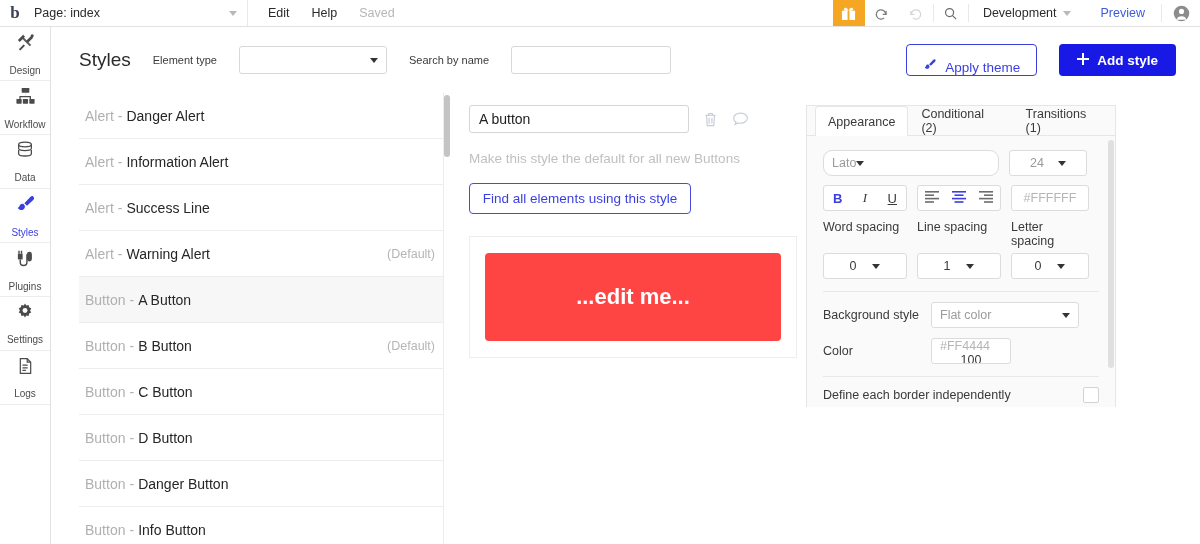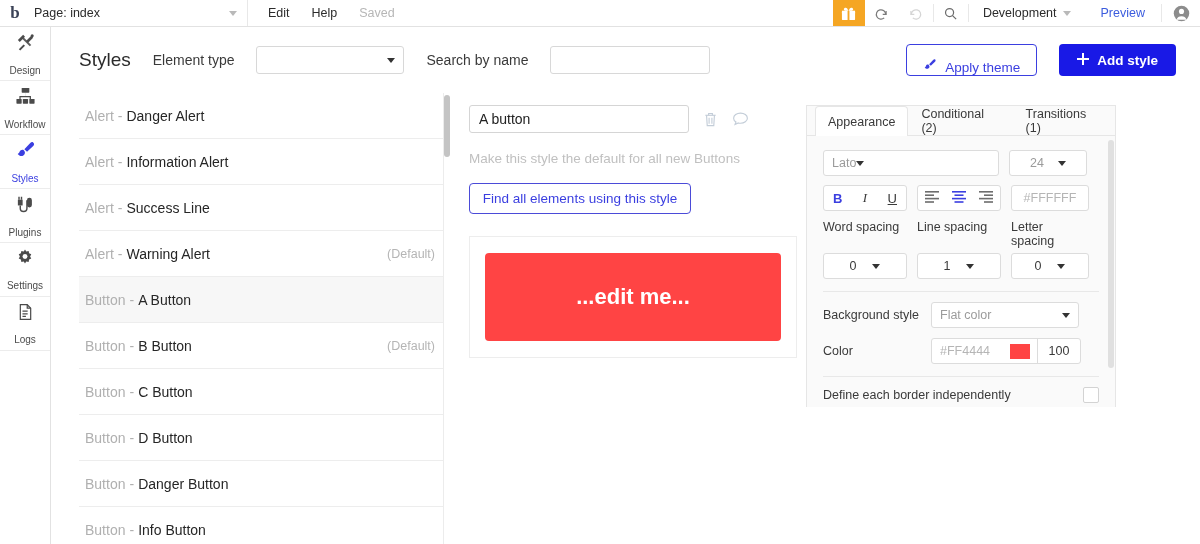--- a/index.html
+++ b/index.html
@@ -88,21 +88,21 @@
 
   
   .main { flex: 1; display: flex; flex-direction: column; min-width: 0; }
   .page-head {
     height: 66px;
     display: flex; align-items: center;
     padding: 0 24px 0 28px;
     gap: 22px;
   }
   .page-title { font-size: 19px; color: #2b2b2b; font-weight: 400; }
-  .field-label { font-size: 14px; color: #3a3a3a; }
+  .field-label { font-size: 11px; color: #3a3a3a; }
   .select-box {
     height: 28px; width: 148px;
     border: 1px solid #d8d8d8; border-radius: 3px;
     background: #fff;
     display: flex; align-items: center; justify-content: flex-end;
     padding: 0 8px;
     font-size: 12.5px; color: #9a9a9a;
   }
   .text-box {
     height: 28px; width: 160px;
@@ -258,21 +258,21 @@
   }
   .row { display: flex; gap: 10px; margin-bottom: 9px; }
   .ctl {
     height: 26px;
     border: 1px solid #dcdcdc; border-radius: 3px;
     background: #fff;
     display: flex; align-items: center;
     font-size: 12.5px; color: #9b9b9b;
     padding: 0 8px;
   }
-  .ctl.sel { justify-content: flex-start; }
+  .ctl.sel { justify-content: flex-start; border-radius: 9px; }
   .ctl-font { width: 176px; }
   .ctl-size { width: 78px; justify-content: center; gap: 14px; }
   .seg {
     height: 26px; width: 84px;
     border: 1px solid #dcdcdc; border-radius: 3px;
     background: #fff;
     display: flex; align-items: center; justify-content: space-around;
     font-size: 13px; color: #3a3a3a;
   }
   .seg-item { cursor: pointer; width: 26px; text-align: center; }
@@ -284,20 +284,21 @@
   .ctl-num { width: 78px; justify-content: center; gap: 16px; color: #3a3a3a; }
   .hr { height: 1px; background: #e8e8e8; margin: 12px 0 10px 0; }
   .frow { display: flex; align-items: center; margin-bottom: 10px; }
   .frow-label { width: 108px; font-size: 12.5px; color: #3a3a3a; }
   .ctl-bg { width: 148px; justify-content: space-between; }
   .color-group {
     display: flex; align-items: center;
     border: 1px solid #dcdcdc; border-radius: 3px;
     background: #fff; height: 26px;
     overflow: hidden;
+    flex-direction: column;
   }
   .cg-hex { width: 78px; padding-left: 8px; font-size: 12.5px; color: #b5b5b5; display: flex; align-items: center; height: 100%; }
   .cg-swatch { width: 20px; height: 15px; background: #ff4444; margin-right: 7px; }
   .cg-div { width: 1px; height: 100%; background: #dcdcdc; }
   .cg-op { width: 42px; text-align: center; font-size: 12.5px; color: #3a3a3a; display: flex; align-items: center; justify-content: center; height: 100%; }
   .checkbox {
     width: 16px; height: 16px;
     border: 1px solid #d3d3d3; border-radius: 2px; background: #fff;
     margin-left: auto; cursor: pointer;
   }
@@ -400,20 +401,30 @@
           <rect x="7" y="2" width="8" height="5" rx="0.6"></rect>
           <rect x="1.5" y="13.5" width="5.5" height="5" rx="0.6"></rect>
           <rect x="8.2" y="13.5" width="5.5" height="5" rx="0.6"></rect>
           <rect x="15" y="13.5" width="5.5" height="5" rx="0.6"></rect>
           <path d="M10.6 7v3.6h-6v3h1.3v-1.7h9.5v1.7h1.3v-3h-6V7z"></path>
         </svg>
       </span>
       <span class="ri-label">Workflow</span>
     </div>
 
+    <div class="rail-item">
+      <span>
+        <svg width="20" height="20" viewBox="0 0 22 22" fill="none" stroke="#4b4b4b" stroke-width="1.4">
+          <ellipse cx="11" cy="5" rx="7" ry="2.6"></ellipse>
+          <path d="M4 5v4c0 1.4 3.1 2.6 7 2.6s7-1.2 7-2.6V5"></path>
+          <path d="M4 11v4c0 1.4 3.1 2.6 7 2.6s7-1.2 7-2.6v-4"></path>
+        </svg>
+      </span>
+      <span class="ri-label">Data</span>
+    </div>
 
     <div class="rail-item active">
       <span>
         <svg width="21" height="21" viewBox="0 0 22 22">
           <path d="M19 2.6c-.9-.9-2-.5-3 .5L9.8 9.6l2.8 2.8 6.5-6.2c1-1 1.2-2.3.4-3.1z" fill="#3b3fe0"></path>
           <path d="M9 10.4c-1.9-.6-3.6.3-4.2 2-.4 1.2-1 1.8-2 2.3 1.3 1.7 3.2 2.5 5 2 2-.6 3-2.4 2.5-4.3l-1.3-2z" fill="#3b3fe0"></path>
         </svg>
       </span>
       <span class="ri-label">Styles</span>
     </div>

